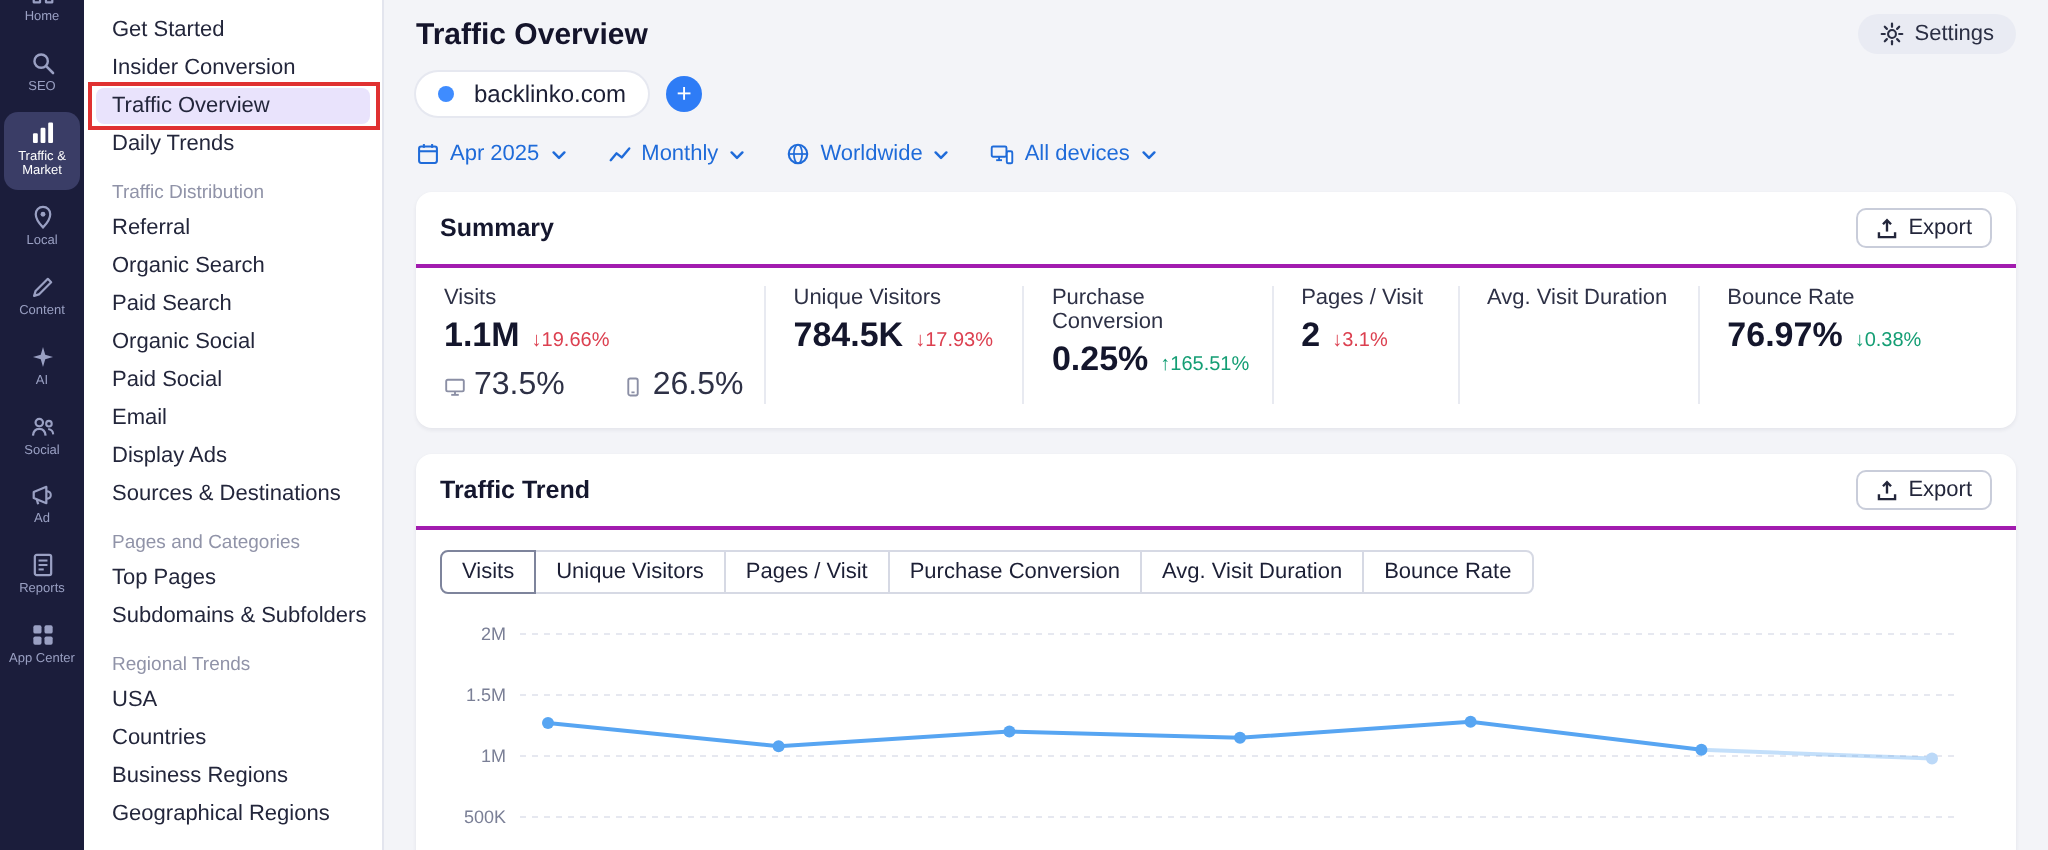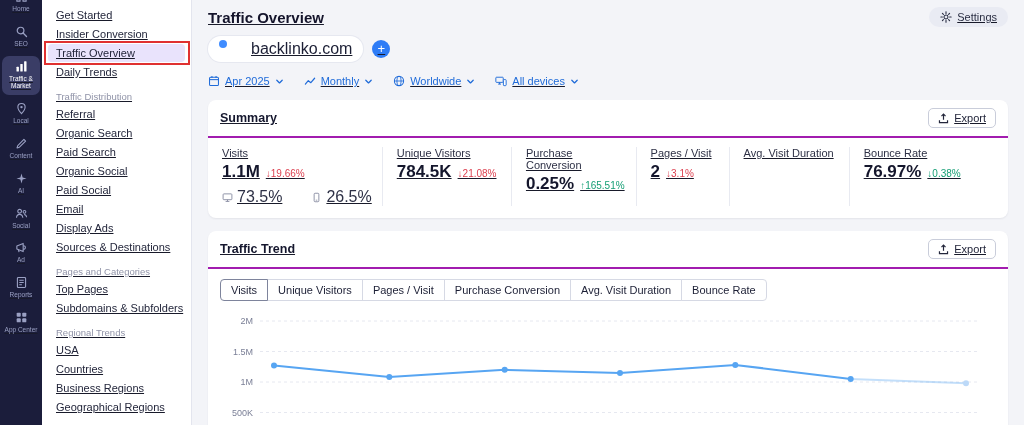--- a/index.html
+++ b/index.html
@@ -2,21 +2,21 @@
 <html><head>
 <meta charset="utf-8">
 <style>
   * { box-sizing: border-box; }
   html, body { margin: 0; padding: 0; overflow: hidden; }
   body {
     width: 1024px; height: 425px;
     font-family: "Liberation Sans", "DejaVu Sans", sans-serif;
     background: #f3f4f8; color: #181a2a;
   }
-  .app { display: flex; width: 1024px; height: 425px; text-decoration: underline; }
+  .app { display: flex; width: 1024px; height: 425px; }
 
   
   .rail {
     width: 42px; min-width: 42px; background: #1b1d3b;
     display: flex; flex-direction: column; align-items: center;
     gap: 3px; padding: 0 2px; overflow: hidden;
   }
   .rail-item {
     width: 38px; padding: 4px 1px 5px; border-radius: 7px;
     display: flex; flex-direction: column; align-items: center; gap: 2px;
@@ -52,23 +52,23 @@
     display: inline-flex; align-items: center; gap: 5px;
     background: #e9ebf3; border: none; border-radius: 13px;
     padding: 4px 11px; font-size: 11px; color: #2a2e43; cursor: pointer;
     font-family: inherit;
   }
   .ico svg { display: block; width: 12px; height: 12px; }
   .ico.gray { color: #8b8fa5; }
 
   .chip-row { display: flex; align-items: center; margin-top: 9px; }
   .chip {
-    display: inline-flex; gap: 24px;
+    display: inline-flex; align-items: center; gap: 10px;
     background: #fff; border-radius: 14px; padding: 4px 11px;
-    font-size: 16px; color: #1c1f35; box-shadow: 0 0 0 1px #e6e8f0;
+    font-size: 12px; color: #1c1f35; box-shadow: 0 0 0 1px #e6e8f0;
     cursor: pointer;
   }
   .dot { width: 8px; height: 8px; border-radius: 50%; background: #3f8cff; }
   .add-btn {
     width: 18px; height: 18px; border-radius: 50%; border: none;
     background: #2e7cf6; color: #fff; font-size: 13px; line-height: 16px;
     text-align: center; margin-left: 9px; cursor: pointer; padding: 0;
     font-family: inherit;
   }
 
@@ -383,21 +383,21 @@
                   </svg>
                 </span>
                 <span>26.5%</span>
               </span>
             </div>
           </div>
           <div class="metric" style="flex: 1.15 1 0px;">
             <div class="m-label">Unique Visitors</div>
             <div class="m-valrow">
               <span class="m-value">784.5K</span>
-              <span class="m-delta neg">↓21.08%</span>
+              <span class="m-delta neg">↓17.93%</span>
             </div>
           </div>
           <div class="metric" style="flex: 1.1 1 0px;">
             <div class="m-label">Purchase Conversion</div>
             <div class="m-valrow">
               <span class="m-value">0.25%</span>
               <span class="m-delta pos">↑165.51%</span>
             </div>
           </div>
           <div class="metric" style="flex: 0.75 1 0px;">

